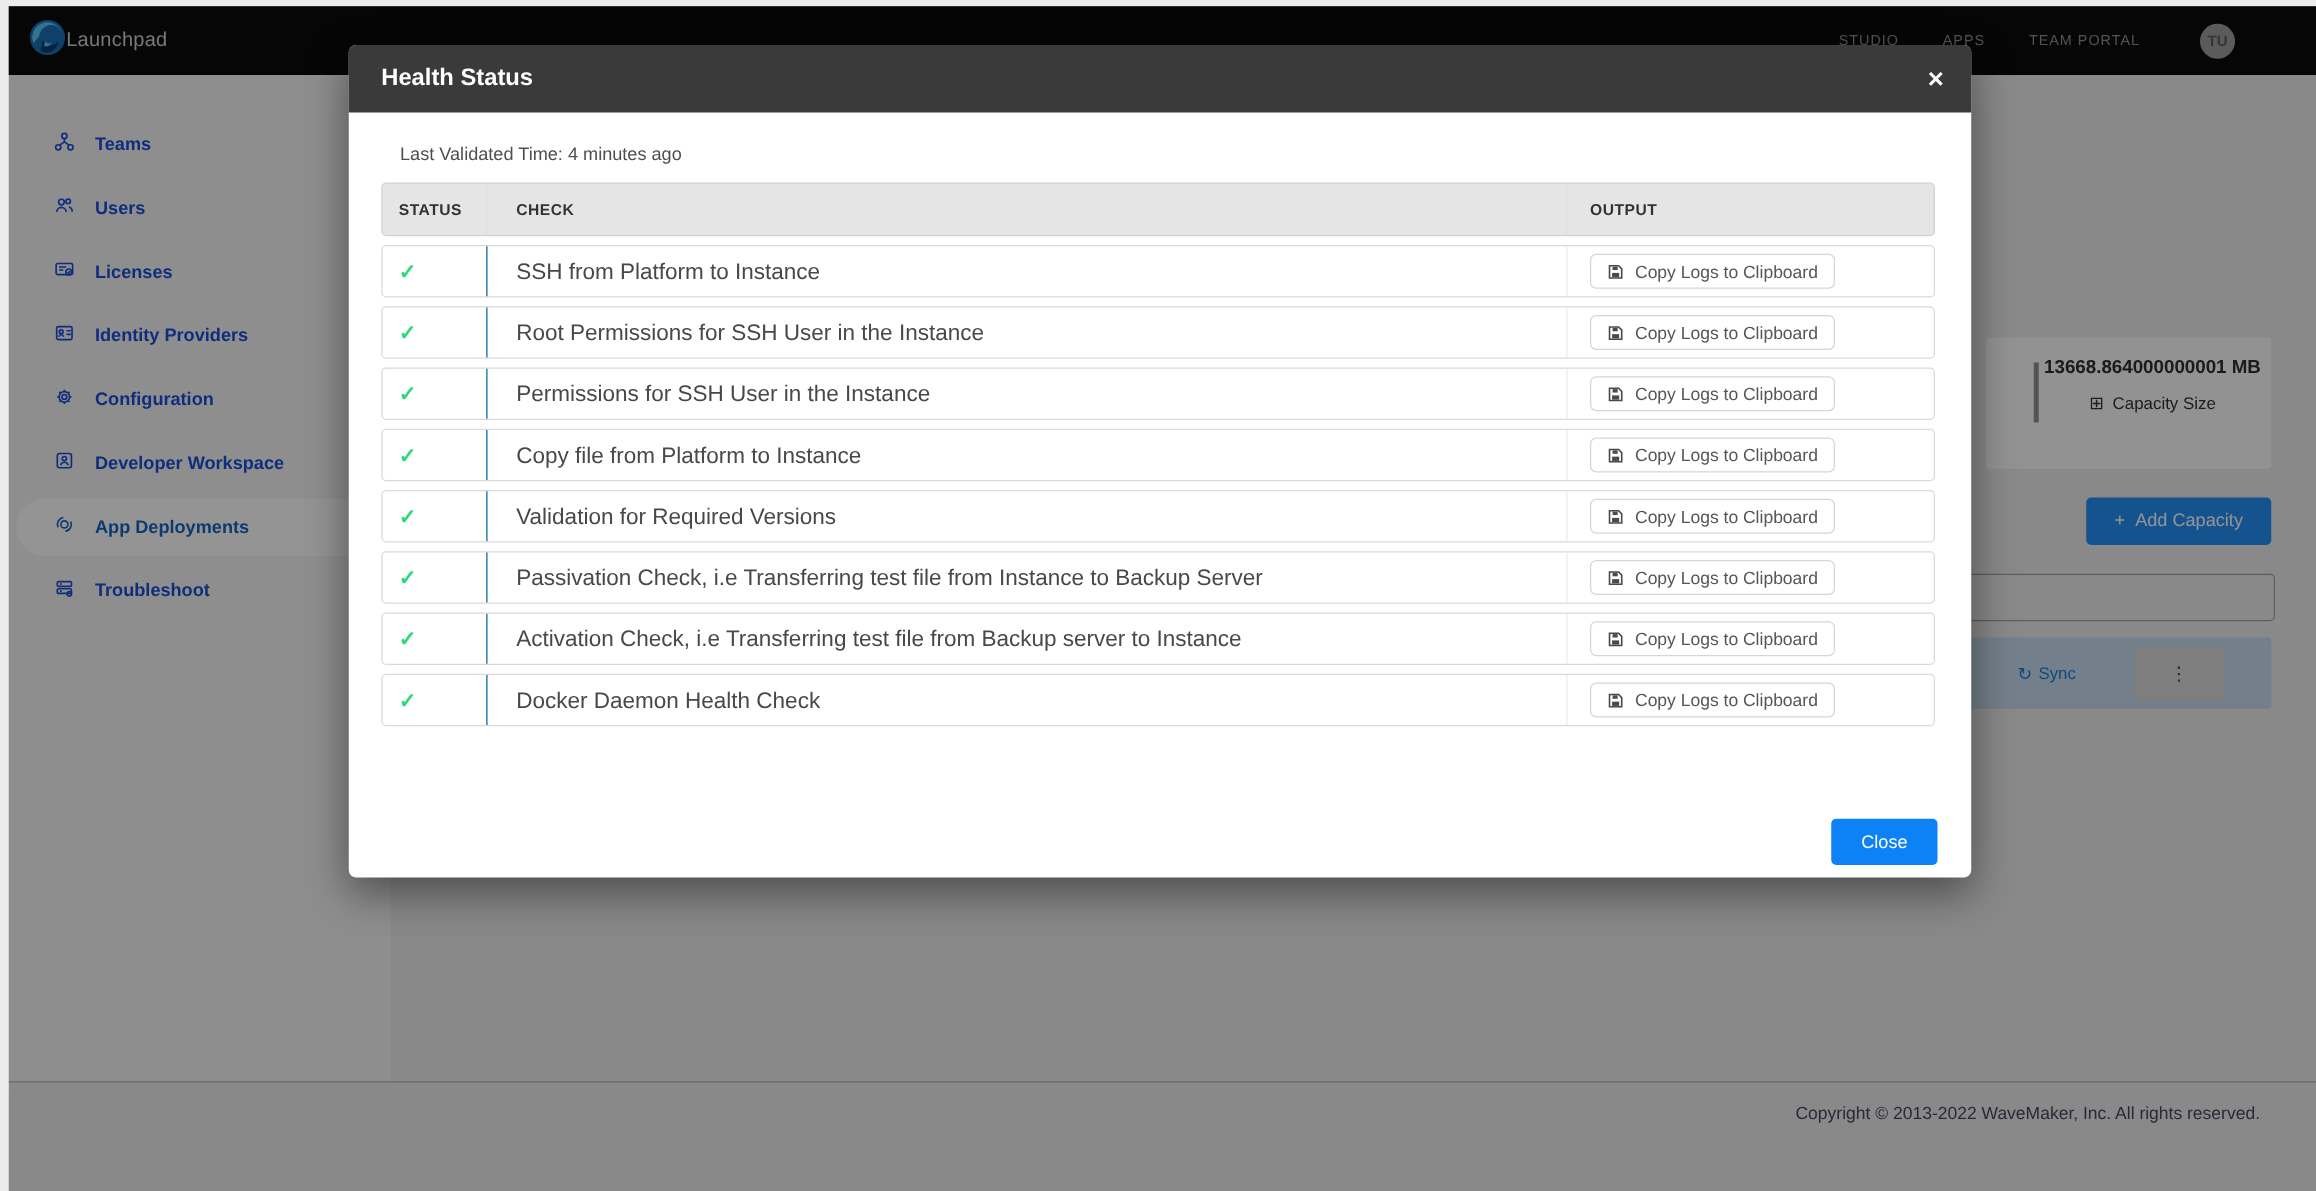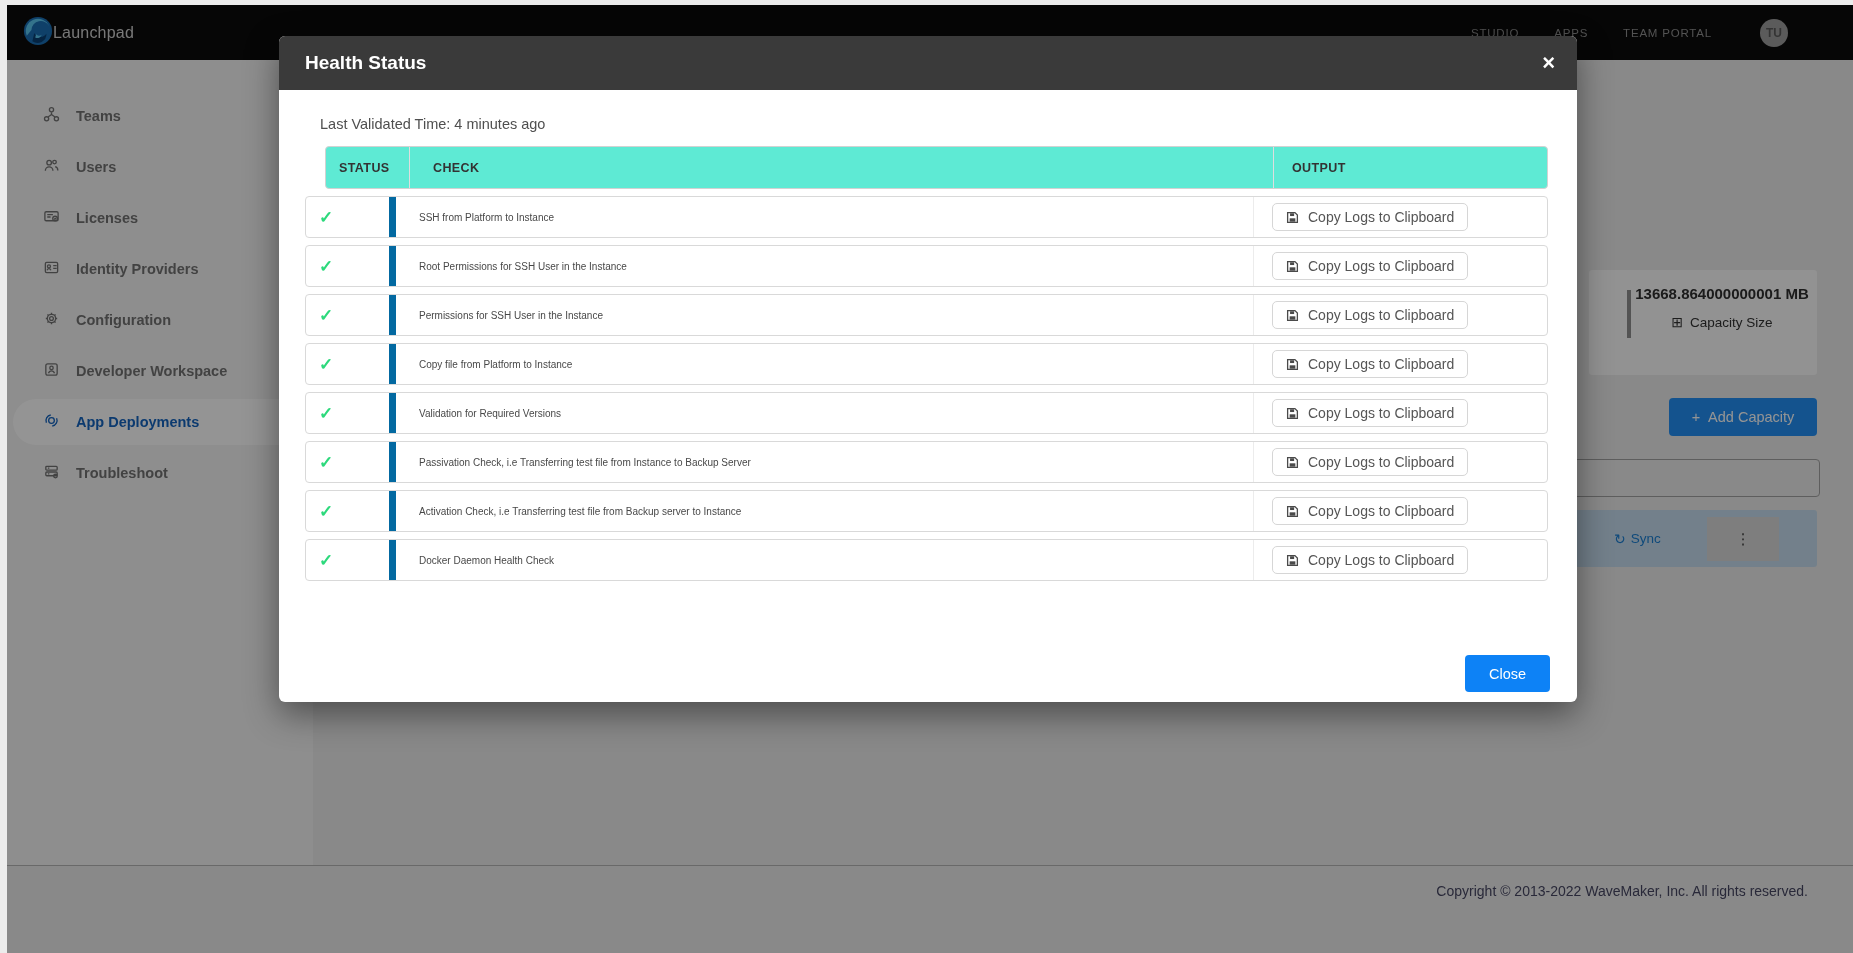--- a/index.html
+++ b/index.html
@@ -14,21 +14,21 @@
   .brand { display:flex; align-items:center; }
   .brand-name { color:#cfcfcf; font-size:16px; letter-spacing:.2px; }
   .topnav { margin-left:auto; display:flex; align-items:center; gap:35px; }
   .topnav a { color:#8f8f8f; font-size:11.5px; font-weight:500; letter-spacing:.8px; text-decoration:none; }
   .avatar { width:28px; height:28px; border-radius:50%; background:#9e9e9e; color:#5a5a5a;
             font-size:12px; font-weight:700; display:flex; align-items:center; justify-content:center;
             margin-left:13px; margin-right:49px; }
 
   .sidebar { position:absolute; left:0; top:55px; width:306px; height:819px; background:#f4f4f4; padding-top:33px; }
   .side-item { position:relative; height:46px; margin:0 6px 5px 6px; display:flex; align-items:center;
-               padding-left:30px; gap:16px; border-radius:23px; color:#737373; cursor:pointer; }
+               padding-left:30px; gap:16px; border-radius:23px; color:#1d4ed8; cursor:pointer; }
   .side-item .lbl { font-size:14.5px; font-weight:600; }
   .side-item svg { flex:0 0 auto; }
   .side-item.active { background:#ffffff; color:#1565c0; }
 
   .main { position:absolute; left:306px; top:55px; right:0; height:819px; background:#ececec; }
 
   .cap-card { position:absolute; left:1276px; top:210px; width:228px; height:105px; background:#fbfbfb;
               border-radius:3px; padding:14px 8px 0 46px; text-align:center; }
   .cap-accent { position:absolute; left:38px; top:20px; width:4px; height:48px; background:#8f8f8f; }
   .cap-value { font-size:15px; font-weight:700; color:#2f2f2f; line-height:1.35; }
@@ -56,27 +56,27 @@
            box-shadow:0 12px 34px rgba(0,0,0,.45); z-index:50; }
   .m-header { height:54px; background:#3a3a3a; border-radius:6px 6px 0 0; display:flex; align-items:center; padding:0 22px 0 26px; }
   .m-title { color:#fff; font-size:19px; font-weight:700; }
   .m-close { margin-left:auto; color:#fff; font-size:22px; font-weight:700; background:none; border:none;
              cursor:pointer; line-height:1; font-family:inherit; }
   .m-validated { margin:26px 26px 0 41px; font-size:14.5px; color:#4f4f4f; }
 
   .htable { margin:14px 29px 0 26px; }
   .hrow { display:grid; grid-template-columns:83px 864px 1fr; align-items:center; border-radius:4px; }
   .hrow > div { height:100%; display:flex; align-items:center; }
-  .thead { height:43px; background:#5eead4; border:1px solid #d2d2d2;margin-left:20px; }
+  .thead { height:43px; background:#e5e5e5; border:1px solid #d2d2d2; }
   .thead .c { font-size:12.5px; font-weight:700; color:#333; letter-spacing:.4px; }
   .c1 { padding-left:13px; }
   .c2 { padding-left:23px; border-left:1px solid #dedede; }
   .c3 { padding-left:18px; border-left:1px solid #dedede; }
   .trow { height:42px; background:#fff; border:1px solid #d9d9d9; margin-top:7px; }
-  .trow .c2 { border-left:7px solid #0369a1; font-size:10px; color:#484848; }
+  .trow .c2 { border-left:1px solid #0369a1; font-size:18px; color:#484848; }
   .trow .c3 { border-left:1px solid #ececec; }
   .check-mark { color:#2dd97c; font-size:17px; font-weight:700; }
   .copy-btn { display:inline-flex; align-items:center; gap:9px; height:28px; padding:0 13px; background:#fff;
               border:1px solid #d6d6d6; border-radius:5px; color:#555; font-size:14px; font-family:inherit; cursor:pointer; }
   .copy-btn svg { color:#4a4a4a; }
   .m-close-btn { position:absolute; right:27px; bottom:10px; width:85px; height:37px; background:#0d82f6; border:none;
                  border-radius:4px; color:#fff; font-size:14.5px; font-family:inherit; cursor:pointer; }
 </style>
 </head>
 <body>

